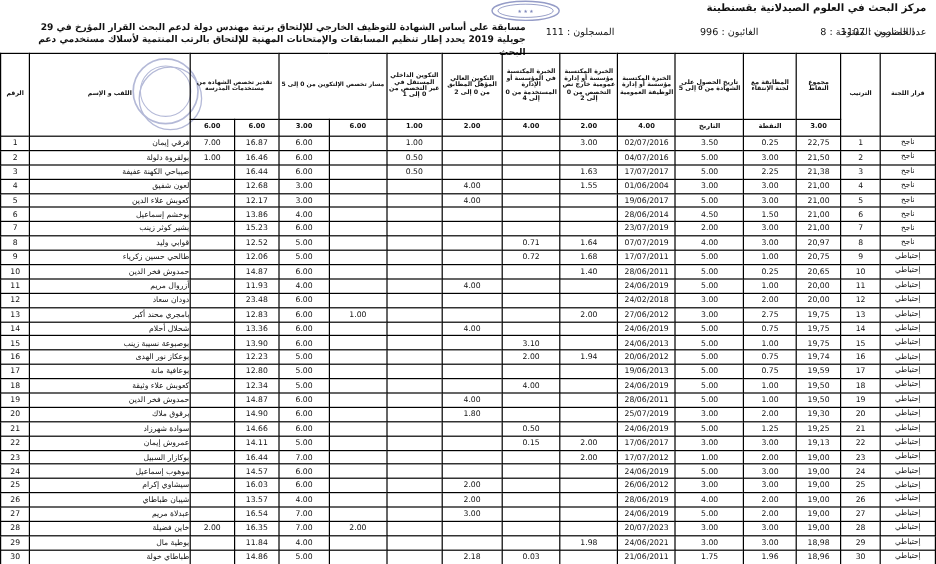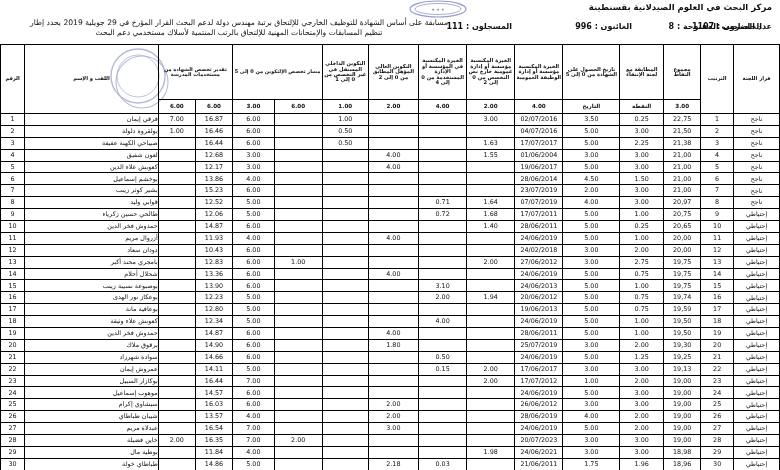--- a/index.html
+++ b/index.html
@@ -5,27 +5,27 @@
   html,body{margin:0;padding:0;background:#ffffff;}
   body{width:780px;height:470px;overflow:hidden;font-family:"DejaVu Sans","Liberation Sans",sans-serif;color:#111;}
   .page{position:relative;width:780px;height:412px;background:#fff;}
 
   
   .hdr{position:relative;height:20px;}
   .hdr-title{position:absolute;top:2px;right:8px;font-size:8.5px;font-weight:bold;white-space:nowrap;}
   .hdr-logo{position:absolute;top:0px;right:312px;width:60px;height:18px;}
 
   .meta-line{position:absolute;top:20px;right:0;width:780px;height:16px;}
-  .meta-item{position:absolute;font-size:8px;font-weight:bold;white-space:nowrap;}
+  .meta-item{position:absolute;font-size:8px;font-weight:normal;white-space:nowrap;}
   .m-pres{right:18px;top:2px;}
   .m-abs{right:148px;top:2px;}
   .m-insc{right:268px;top:2px;}
   .m-posts{right:8px;top:2px;text-align:right;}
 
-  .subtitle{position:absolute;top:18px;left:24px;width:430px;text-align:center;font-size:7.6px;font-weight:normal;line-height:1.35;}
+  .subtitle{position:absolute;top:18px;left:8px;width:430px;text-align:right;font-size:7.6px;font-weight:bold;line-height:1.35;}
 
   
   table{position:absolute;top:44px;right:0;border-collapse:collapse;table-layout:fixed;width:780px;font-size:6.2px;}
   th,td{border:0.6px solid #000;padding:0;text-align:center;vertical-align:middle;line-height:1.05;overflow:hidden;}
   thead th{font-weight:bold;font-size:5.2px;padding:1px 1px;}
   tbody td{height:10.9px;font-size:6.4px;}
   .name{font-size:6.4px;text-align:right;white-space:nowrap;}
   .num{font-size:6.4px;}
   .res{font-size:6.2px;}
   .hrow1 th{height:52px;}
@@ -318,21 +318,21 @@
           <td class="num">20,00</td>
           <td class="num">2.00</td>
           <td class="num">3.00</td>
           <td class="num">24/02/2018</td>
           <td class="num"></td>
           <td class="num"></td>
           <td class="num"></td>
           <td class="num"></td>
           <td class="num"></td>
           <td class="num">6.00</td>
-          <td class="num">10.43</td>
+          <td class="num">23.48</td>
           <td class="num"></td>
           <td class="name">دودان سعاد</td>
           <td class="num">12</td>
         </tr>
         <tr>
           <td class="res">إحتياطي</td>
           <td class="num">13</td>
           <td class="num">19,75</td>
           <td class="num">2.75</td>
           <td class="num">3.00</td>

